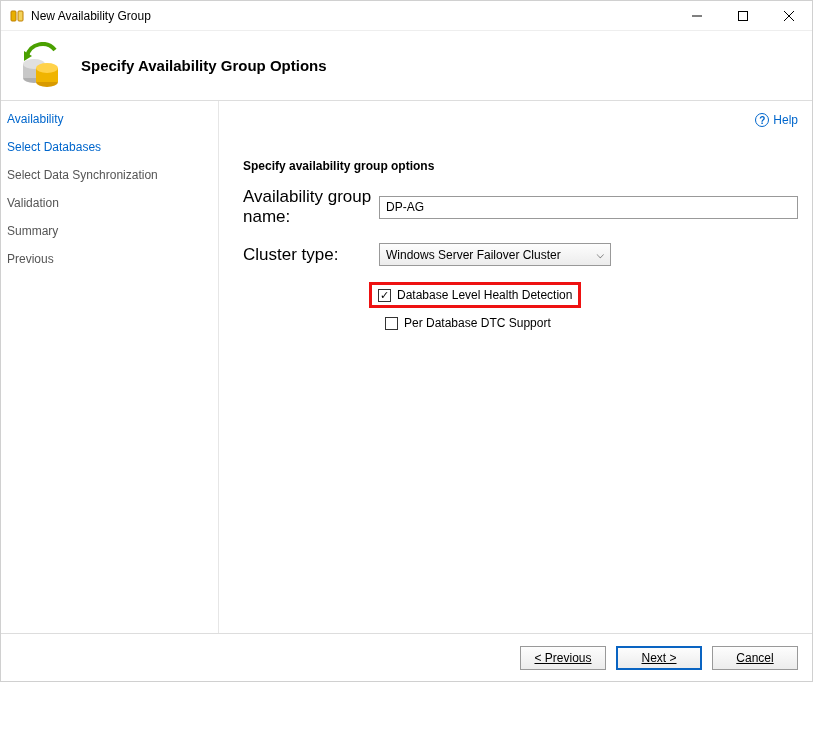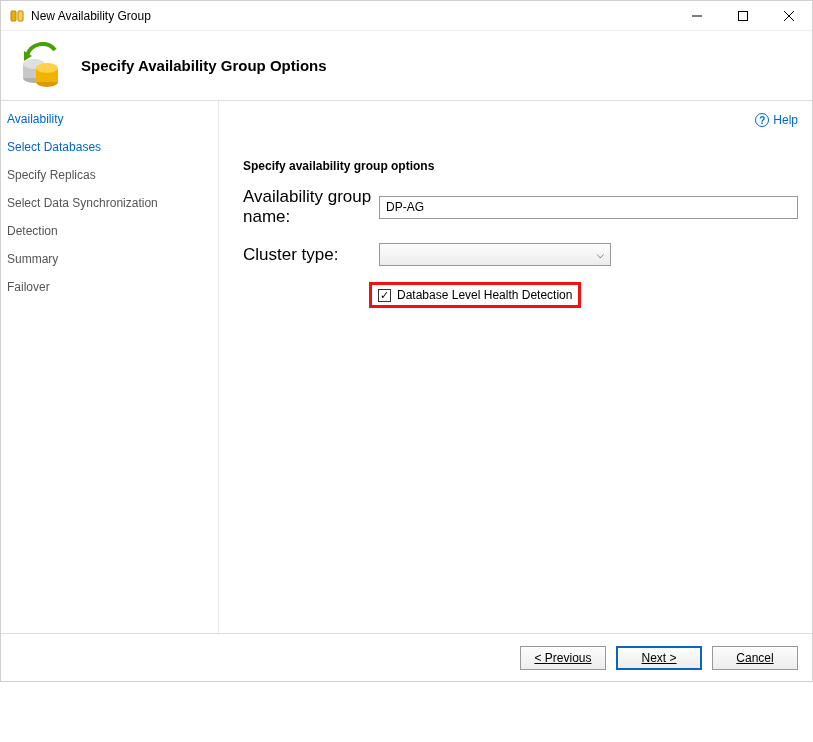--- a/index.html
+++ b/index.html
@@ -197,54 +197,58 @@
         <polygon points="7,9 15,14 7,19" fill="#4aa000"></polygon>
       </svg>
     </span>
     <h1>Specify Availability Group Options</h1>
   </div>
 
   <div class="body">
     <div class="sidebar">
       <div class="side-item link">Availability</div>
       <div class="side-item link">Select Databases</div>
-      <div class="side-item">Specify Replicas</div>
       <div class="side-item">Select Data Synchronization</div>
-      <div class="side-item">Detection</div>
+      <div class="side-item">Validation</div>
       <div class="side-item">Summary</div>
-      <div class="side-item">Failover</div>
+      <div class="side-item">Previous</div>
     </div>
 
     <div class="content">
       <div class="help-row">
         <span class="help-link">
           <span class="help-icon">?</span>
           <span>Help</span>
         </span>
       </div>
 
       <div class="section-title">Specify availability group options</div>
 
       <div class="form-row">
         <div class="form-label">Availability group name:</div>
         <input class="text-input" type="text" value="DP-AG" style="">
       </div>
 
       <div class="form-row">
         <div class="form-label">Cluster type:</div>
         <div class="select">
+          <span>Windows Server Failover Cluster</span>
           <span class="chev">⌵</span>
         </div>
       </div>
 
       <div class="checkbox-row highlight-box">
         <span class="chk checked"></span>
         <span>Database Level Health Detection</span>
       </div>
 
+      <div class="checkbox-row">
+        <span class="chk"></span>
+        <span>Per Database DTC Support</span>
+      </div>
 
     </div>
   </div>
 
   <div class="footer">
     <div class="btn">&lt; Previous</div>
     <div class="btn primary">Next &gt;</div>
     <div class="btn">Cancel</div>
   </div>
 

